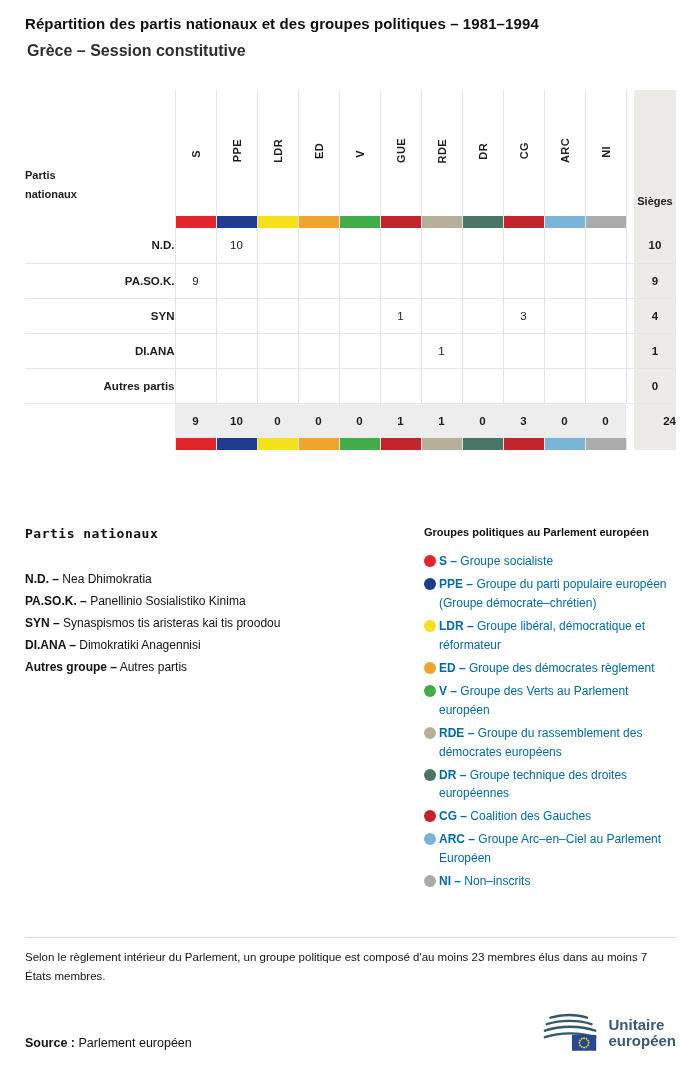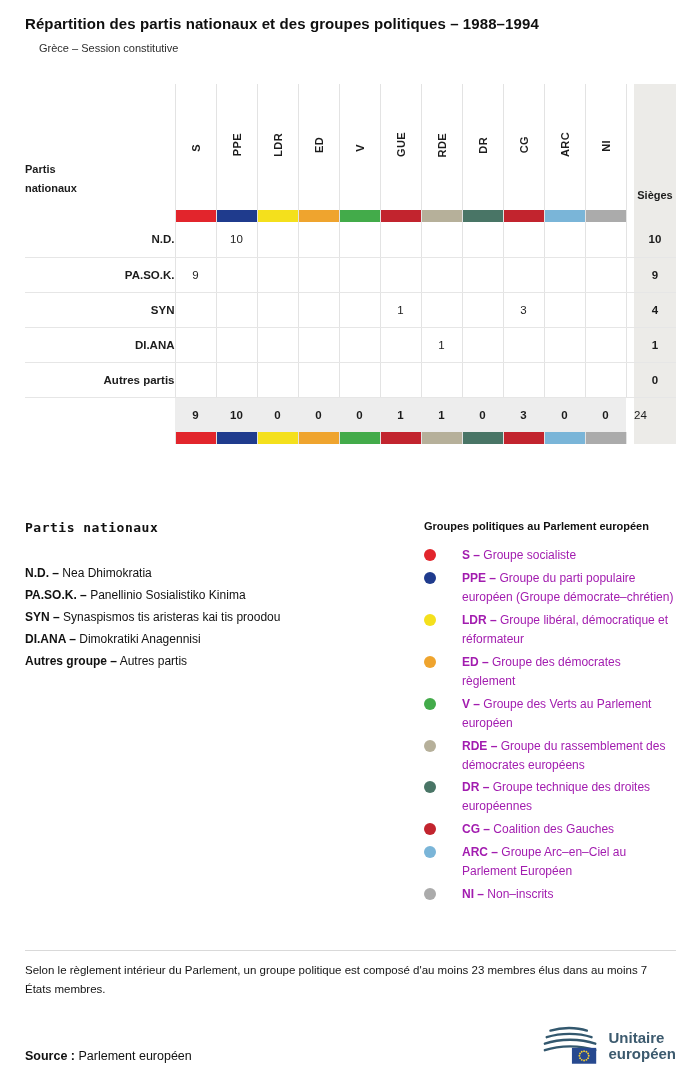--- a/index.html
+++ b/index.html
@@ -1,20 +1,20 @@
 <!DOCTYPE html>
 <html><head>
 <meta charset="utf-8">
 <style>
   *{margin:0;padding:0;box-sizing:border-box}
   html,body{width:700px;height:1087px;overflow:hidden;background:#fff}
   body{font-family:"Liberation Sans","DejaVu Sans",sans-serif;color:#1c1c1c}
   .page{padding:15px 24px 0 25px}
   .title{font-size:15px;font-weight:700;color:#0f0f0f;letter-spacing:.1px}
-  .subtitle{font-size:11px;font-weight:400;color:#2e2e2e;margin:10px 0 0 14px}
+  .subtitle{font-size:16px;font-weight:700;color:#2e2e2e;margin:10px 0 0 2px}
 
   table.rep{border-collapse:collapse;table-layout:fixed;width:651px;margin-top:30px}
   .c-party{width:150px}.c-group{width:41px}.c-gap{width:8px}.c-seats{width:42px}
   tr.head-row{height:126px}
   tr.bar-row,tr.bbar-row{height:12px}
   tr.data-row{height:35px}
   tr.total-row{height:35px}
   th.corner{vertical-align:bottom;text-align:left;padding-bottom:12px}
   th.corner span{display:inline-block;width:62px;font-size:11px;font-weight:700;line-height:19px;overflow-wrap:anywhere}
   th.ghead,td.gcell{border-left:1px solid #e3e3e3}
@@ -23,49 +23,49 @@
   th.ghead span{writing-mode:vertical-rl;transform:rotate(180deg);font-size:11px;font-weight:700;letter-spacing:.4px}
   .seats{background:#ecebe8}
   th.shead{vertical-align:bottom;text-align:center;font-size:11px;font-weight:700;padding-bottom:9px}
   .bar{height:12px;width:100%}
   td{font-size:11.5px}
   td.party{font-weight:700;text-align:right;vertical-align:middle}
   td.val{text-align:center;vertical-align:middle;color:#222}
   td.sval{font-weight:700;text-align:center;vertical-align:middle}
   tr.data-row td{border-bottom:1px solid #e6e6e6}
   tr.total-row td.tval{background:#ededed;font-weight:700;text-align:center;vertical-align:middle}
-  tr.total-row td.seats{font-weight:400;text-align:left;vertical-align:middle}
+  tr.total-row td.seats{font-weight:700;text-align:right;vertical-align:middle}
 
   .legends{display:flex;justify-content:space-between;margin-top:76px}
   .party-legend{width:372px}
   .party-legend h3{font-family:"DejaVu Sans Mono","Liberation Mono",monospace;font-size:13px;font-weight:700;letter-spacing:.5px;color:#111}
   .party-legend ul{list-style:none;margin-top:27px}
   .party-legend li{font-size:12px;line-height:22px;color:#111}
   .party-legend .abbr{font-weight:700}
   .group-legend{width:252px}
   .group-legend h3{font-size:11px;font-weight:700;color:#111;white-space:nowrap}
   .group-legend ul{list-style:none;margin-top:14px}
-  .group-legend li{display:flex;gap:26px;font-size:12px;line-height:1.58;margin-bottom:4px;color:#a21caf}
+  .group-legend li{display:flex;gap:3px;font-size:12px;line-height:1.58;margin-bottom:4px;color:#0369a1}
   .dot{width:12px;height:12px;border-radius:50%;flex:0 0 12px;margin-top:3px}
   .group-legend .code{font-weight:700}
 
   .footer-rule{border:none;border-top:1px solid #d9d9d9;margin-top:42px}
   .footer-note{font-size:11.5px;line-height:1.65;margin-top:10px;color:#141414;max-width:645px}
   .footer-bottom{display:flex;justify-content:space-between;align-items:flex-end;margin-top:26px}
   .source{font-size:12.5px;color:#111;padding-bottom:4px}
   .source .label{font-weight:700}
   .logo{display:flex;align-items:center;gap:9px}
   .logo-text{font-size:15px;font-weight:700;color:#3c5a6e;line-height:1.08}
 </style>
 </head>
 <body>
 
 <div class="page">
 
-  <h1 class="title">Répartition des partis nationaux et des groupes politiques – 1988–1994</h1>
+  <h1 class="title">Répartition des partis nationaux et des groupes politiques – 1981–1994</h1>
   <h2 class="subtitle">Grèce – Session constitutive</h2>
 
   <table class="rep">
     <colgroup>
       <col class="c-party">
         <col class="c-group">
         <col class="c-group">
         <col class="c-group">
         <col class="c-group">
         <col class="c-group">

